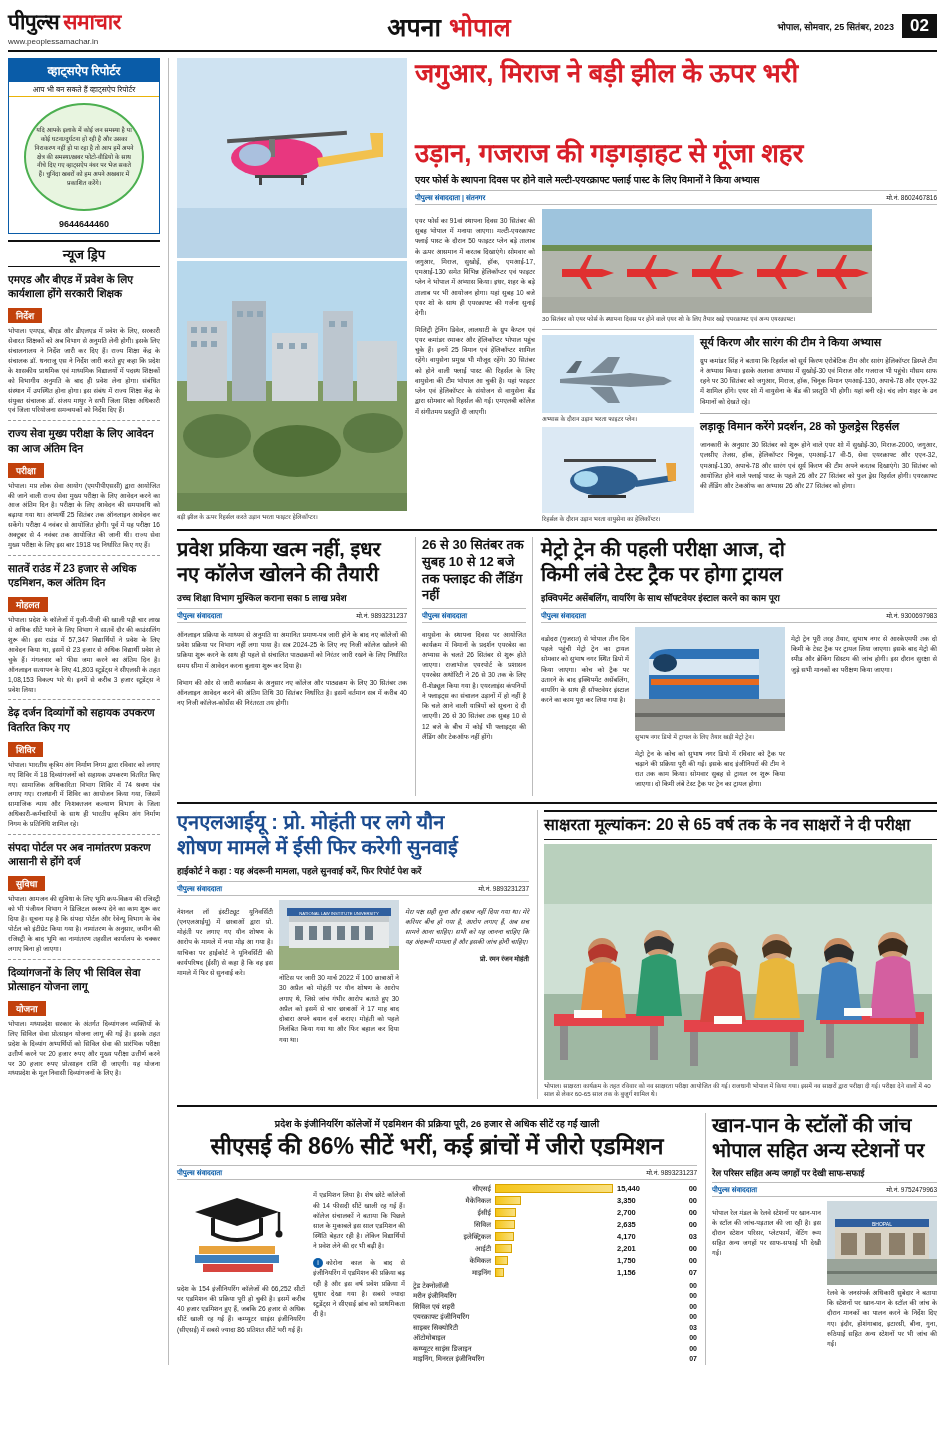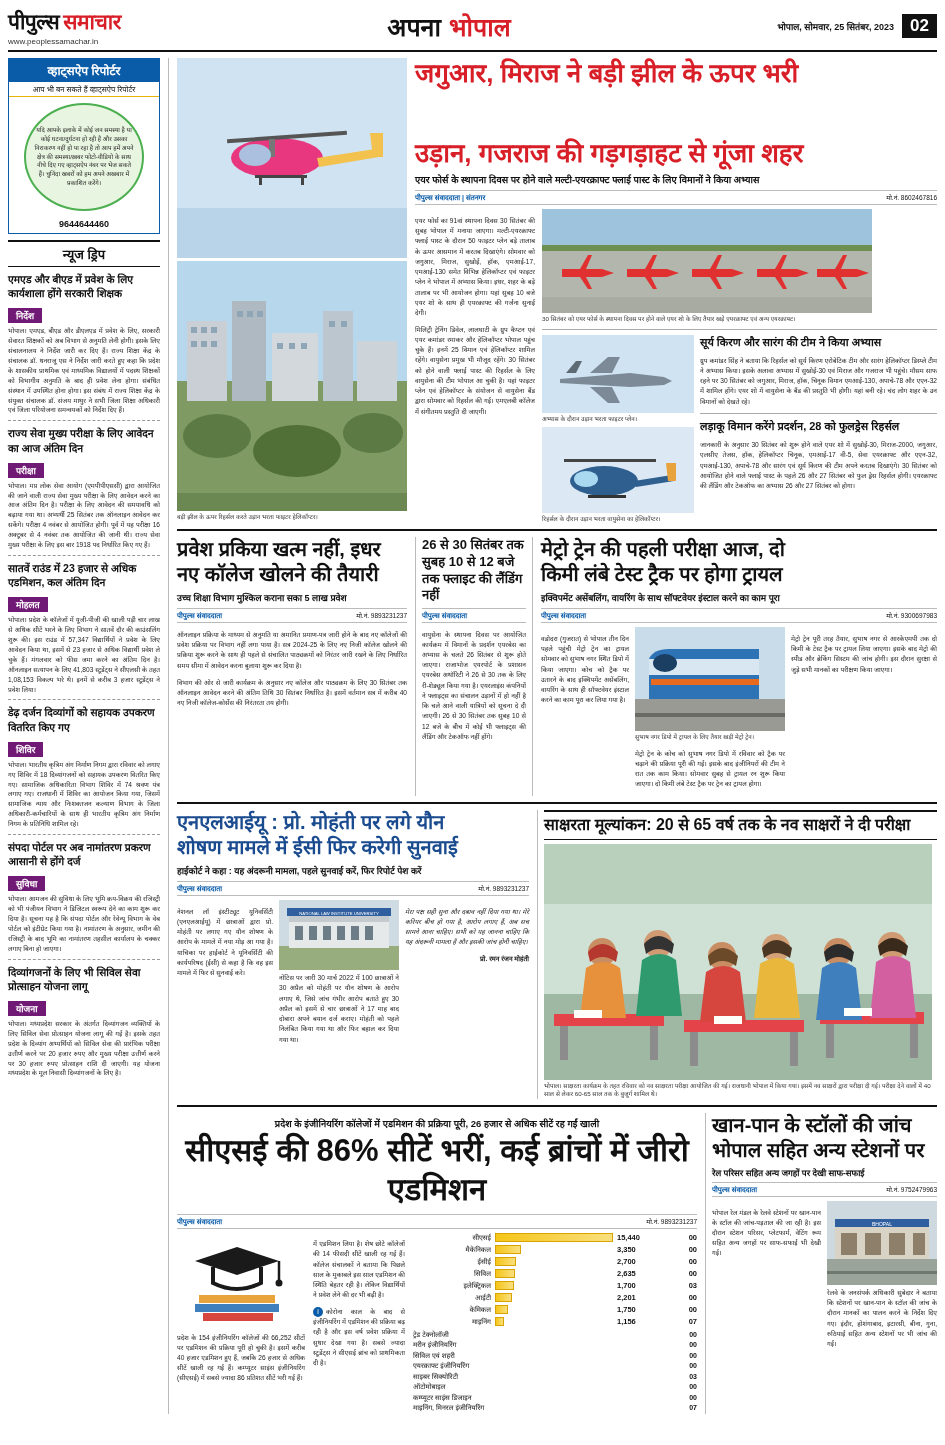--- a/index.html
+++ b/index.html
@@ -37,21 +37,21 @@
   
   .box-head { background:#0a5ca8; color:#fff; font-size:12px; font-weight:bold; text-align:center; padding:3px 2px; }
   .wa-box { border:1px solid #0a5ca8; margin-bottom:6px; }
   .wa-sub { font-size:7.5px; text-align:center; padding:2px; color:#111; border-bottom:1px solid #eab308;}
   .wa-bubble { margin:6px auto; width:120px; height:108px; border-radius:50%; background:#e8f5e0; border:2px solid #4caf50; display:flex; align-items:center; justify-content:center; padding:8px; position:relative;}
   .wa-bubble p { font-size:6.2px; line-height:1.45; text-align:center; margin:0; color:#222; }
   .wa-num { text-align:center; font-size:9px; font-weight:bold; padding:2px 0 4px; }
 
   .newsdrip { border-top:2px solid #111; border-bottom:1px solid #111; text-align:center; font-size:13px; font-weight:bold; padding:3px 0; margin-bottom:5px;}
   .nd-head { font-size:10.5px; font-weight:bold; line-height:1.35; color:#111; margin-bottom:4px; }
-  .tag { display:inline-block; background:#701a75; color:#fff; font-size:9px; font-weight:bold; padding:1px 8px; margin:4px 0 3px; }
+  .tag { display:inline-block; background:#c2410c; color:#fff; font-size:9px; font-weight:bold; padding:1px 8px; margin:4px 0 3px; }
   .small-txt { font-size:6.6px; line-height:1.5; text-align:justify; color:#222; margin:0 0 4px; }
   .hr-dash { border-top:1px dashed #999; margin:5px 0; }
 
   
   .hl-xl { font-size:26px; font-weight:bold; line-height:1.22; color:#111; }
   .hl-xl .red { color:#d81e27;margin-top:48px; }
   .hl-lg { font-size:20px; font-weight:bold; line-height:1.25; }
   .hl-md { font-size:16px; font-weight:bold; line-height:1.28; }
   .sub-hl { font-size:9.5px; font-weight:bold; color:#111; margin-top:4px; }
   .byline { font-size:7px; color:#0a5ca8; font-weight:bold; }
@@ -480,21 +480,21 @@
           <div class="caption">भोपाल। साक्षरता कार्यक्रम के तहत रविवार को नव साक्षरता परीक्षा आयोजित की गई। राजधानी भोपाल में किया गया। इसमें नव साक्षरों द्वारा परीक्षा दी गई। परीक्षा देने वालों में 40 साल से लेकर 60-65 साल तक के बुजुर्ग शामिल थे।</div>
         </div>
       </div>
 
       <div class="divider-h"></div>
 
       <div style="display:flex; gap:8px;">
 
         <div style="width:520px;">
           <div class="sub-hl" style="text-align:center; font-size:9.5px;">प्रदेश के इंजीनियरिंग कॉलेजों में एडमिशन की प्रक्रिया पूरी, 26 हजार से अधिक सीटें रह गईं खाली</div>
-          <div class="hl-lg" style="font-size:31px; text-align:center; margin-top:2px;">सीएसई की 86% सीटें भरीं, कई ब्रांचों में जीरो एडमिशन</div>
+          <div class="hl-lg" style="font-size:23px; text-align:center; margin-top:2px;">सीएसई की 86% सीटें भरीं, कई ब्रांचों में जीरो एडमिशन</div>
           <div class="bylinebar">
             <span class="byline">पीपुल्स संवाददाता</span>
             <span class="byline2">मो.नं. 9893231237</span>
           </div>
 
           <div style="display:flex; gap:8px;">
             <div style="width:128px;">
               <svg width="120" height="92" viewBox="0 0 120 92">
                 <g>
                   <path d="M18 28 L60 14 L102 28 L60 42 Z" fill="#1a1a1a"></path>
@@ -546,21 +546,21 @@
                       <div class="chart-bar" style="width: 17.0661%;"></div>
                     </div>
                     <div class="chart-val">2,635</div>
                     <div class="chart-zero">00</div>
                   </div>
                   <div class="chart-row">
                     <div class="chart-label">इलेक्ट्रिकल</div>
                     <div style="flex: 1 1 0%;">
                       <div class="chart-bar" style="width: 15.8679%;"></div>
                     </div>
-                    <div class="chart-val">1,700</div>
+                    <div class="chart-val">4,170</div>
                     <div class="chart-zero">03</div>
                   </div>
                   <div class="chart-row">
                     <div class="chart-label">आईटी</div>
                     <div style="flex: 1 1 0%;">
                       <div class="chart-bar" style="width: 14.2552%;"></div>
                     </div>
                     <div class="chart-val">2,201</div>
                     <div class="chart-zero">00</div>
                   </div>

